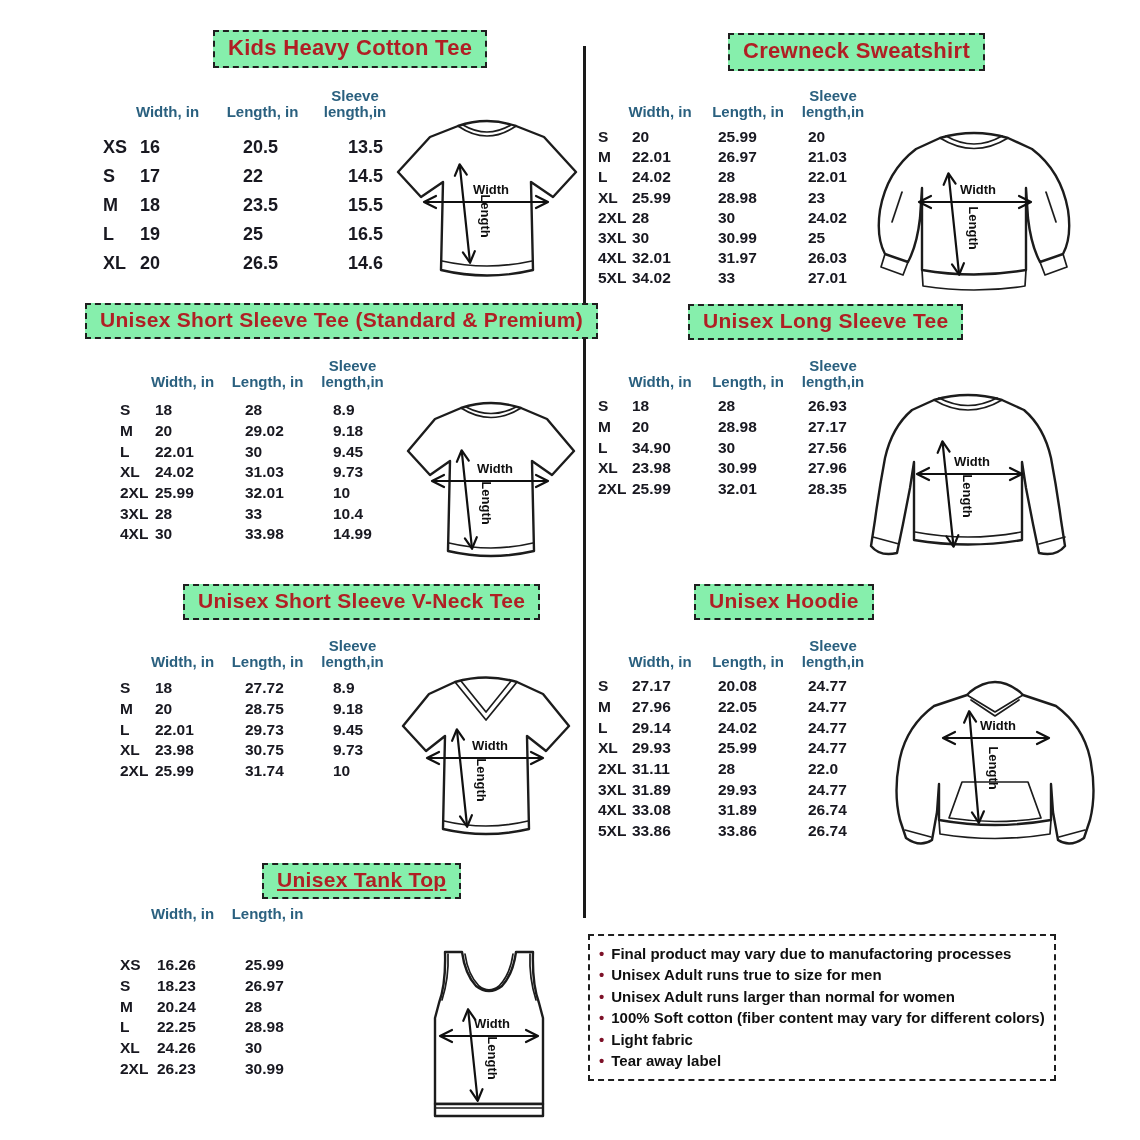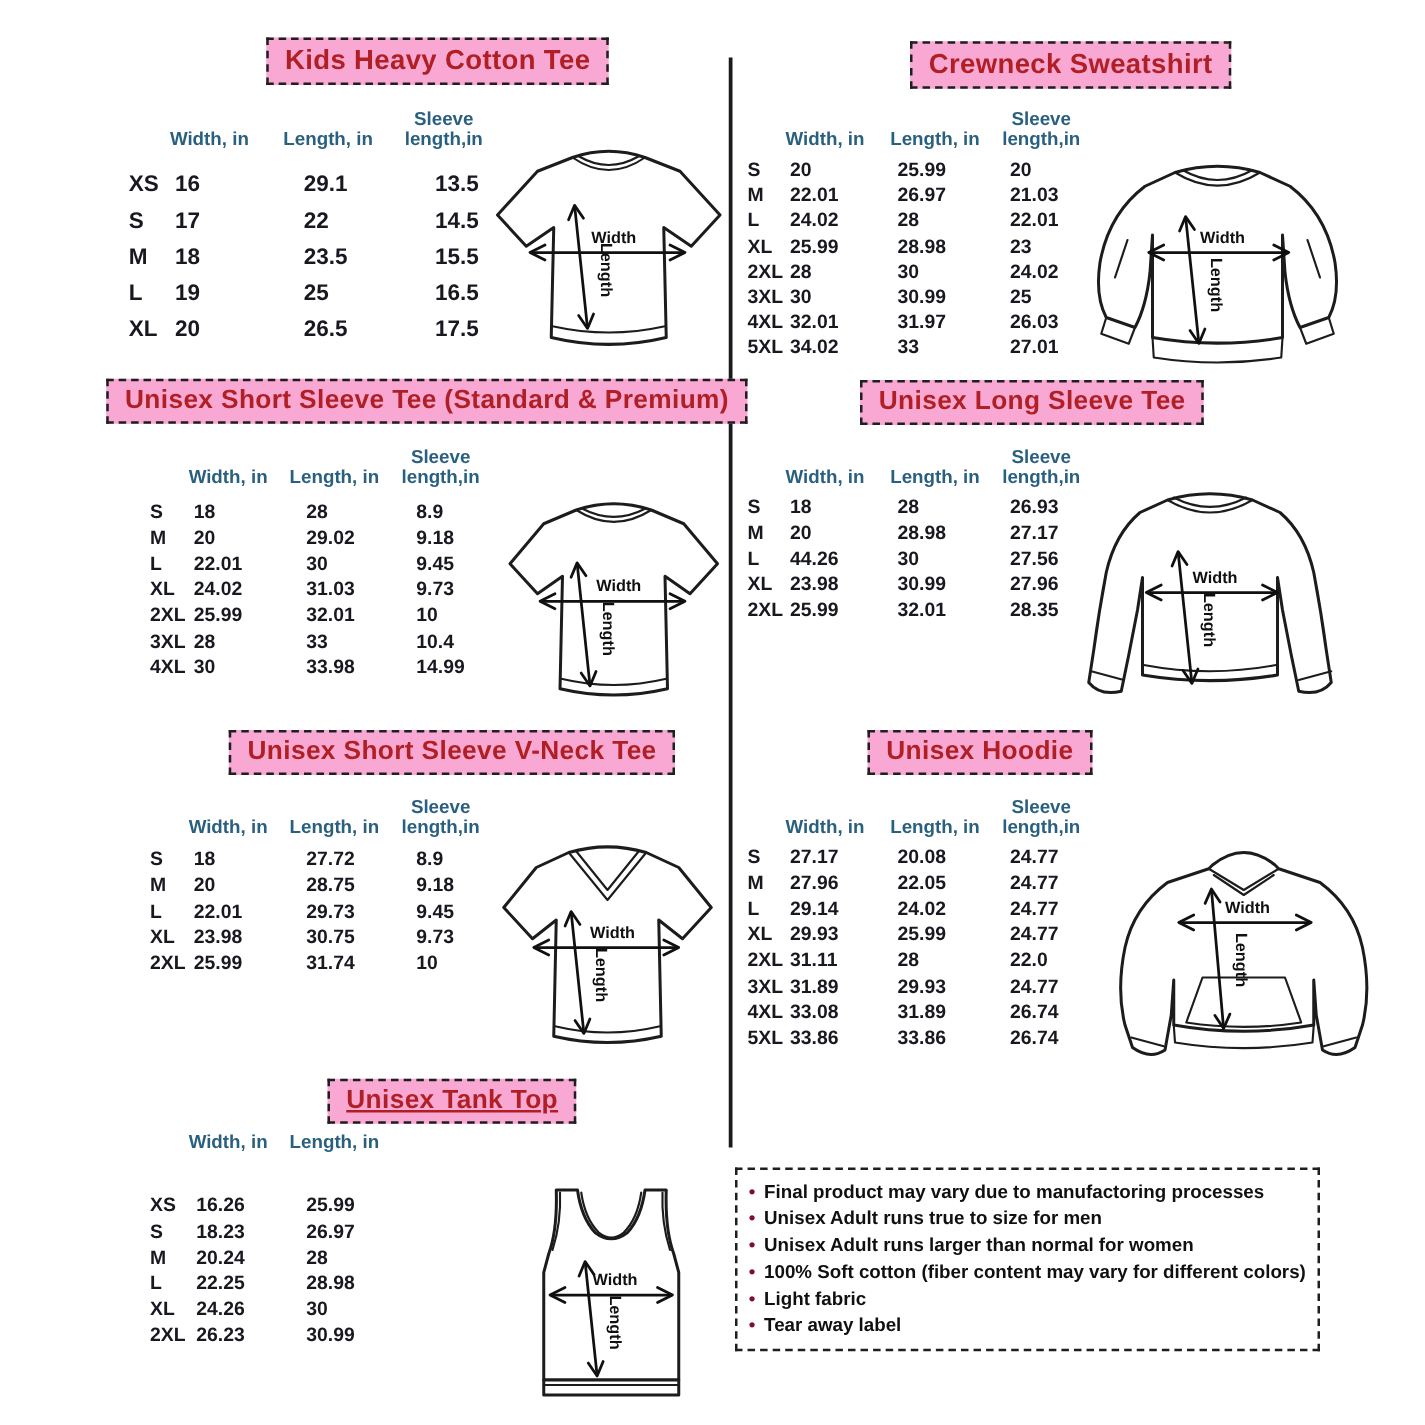--- a/index.html
+++ b/index.html
@@ -1,19 +1,19 @@
 <!DOCTYPE html>
 <html><head>
 <meta charset="utf-8">
 <style>
   html,body{margin:0;padding:0;background:#ffffff;}
   .canvas{position:relative;width:1140px;height:1140px;background:#ffffff;overflow:hidden;
           font-family:"Liberation Sans",sans-serif;font-weight:bold;color:#181820;}
   
-  .title{position:absolute;border:2px dashed #1f1f1f;background:#f9a8d4;color:#b01f24;
+  .title{position:absolute;border:2px dashed #1f1f1f;background:#86efac;color:#b01f24;
          padding:3px 13px 5px;white-space:nowrap;letter-spacing:.3px;}
   .t22{font-size:22px;} .t21{font-size:21px;} .t20{font-size:21px;}
   
   .thead{position:absolute;display:flex;align-items:flex-end;height:40px;
          color:#2a607f;font-size:15px;line-height:16px;text-align:center;}
   .thead .hc{flex:none;}
   
   .trows{position:absolute;}
   .trow{display:flex;align-items:center;}
   .c{flex:none;text-align:left;}
@@ -54,21 +54,21 @@
   <div class="thead h-kids" style="left:120px;top:80px;">
     <span class="hc">Width, in</span>
     <span class="hc">Length, in</span>
     <span class="hc h2">Sleeve length,in</span>
   </div>
   <div class="trows p-kids" style="left:103px;top:133px;">
 
       <div class="trow">
         <span class="c c0">XS</span>
         <span class="c c1">16</span>
-        <span class="c c2">29.1</span>
+        <span class="c c2">20.5</span>
         <span class="c c3">13.5</span>
       </div>
 
       <div class="trow">
         <span class="c c0">S</span>
         <span class="c c1">17</span>
         <span class="c c2">22</span>
         <span class="c c3">14.5</span>
       </div>
 
@@ -83,21 +83,21 @@
         <span class="c c0">L</span>
         <span class="c c1">19</span>
         <span class="c c2">25</span>
         <span class="c c3">16.5</span>
       </div>
 
       <div class="trow">
         <span class="c c0">XL</span>
         <span class="c c1">20</span>
         <span class="c c2">26.5</span>
-        <span class="c c3">17.5</span>
+        <span class="c c3">14.6</span>
       </div>
     </div>
   <svg style="left:395px;top:110px;" width="185" height="185" viewBox="0 0 185 185">
     <path class="garm" d="M63,16 Q92,6 121,16 L149,27 L181,62 L158,87 L136,72 L138,160 Q92,171 46,160 L48,72 L26,87 L3,62 L35,27 Z"></path>
     <path class="thin" d="M63,16 Q92,36 121,16"></path>
     <path class="thin" d="M68,15 Q92,29 116,15"></path>
     <path class="thin" d="M47,151 Q92,161 137,151"></path>
     <g>
       <path class="arr" d="M30,92 L152,92"></path>
       <path class="arr" d="M41,86 L29,92 L41,98"></path>
@@ -292,21 +292,21 @@
 
       <div class="trow">
         <span class="c c0">M</span>
         <span class="c c1">20</span>
         <span class="c c2">28.98</span>
         <span class="c c3">27.17</span>
       </div>
 
       <div class="trow">
         <span class="c c0">L</span>
-        <span class="c c1">44.26</span>
+        <span class="c c1">34.90</span>
         <span class="c c2">30</span>
         <span class="c c3">27.56</span>
       </div>
 
       <div class="trow">
         <span class="c c0">XL</span>
         <span class="c c1">23.98</span>
         <span class="c c2">30.99</span>
         <span class="c c3">27.96</span>
       </div>

